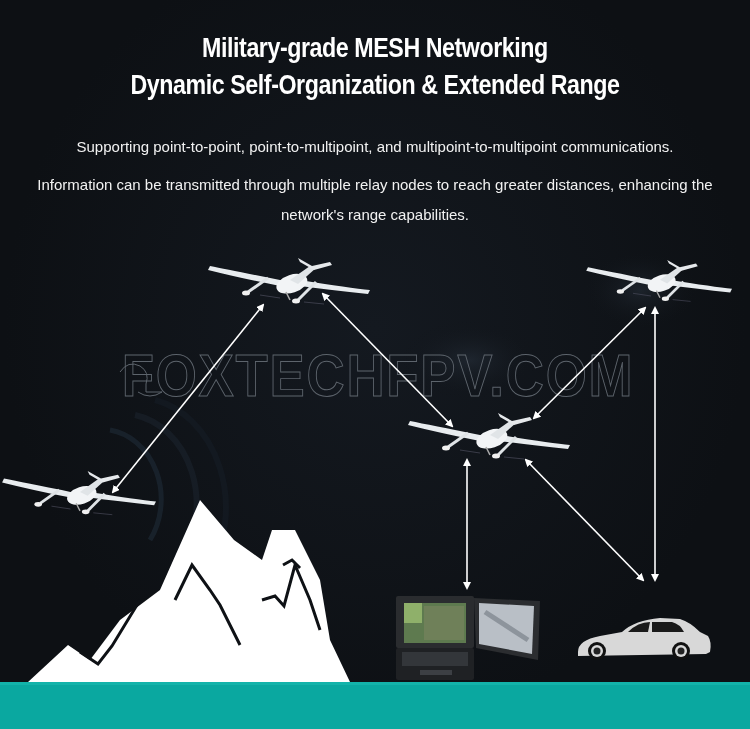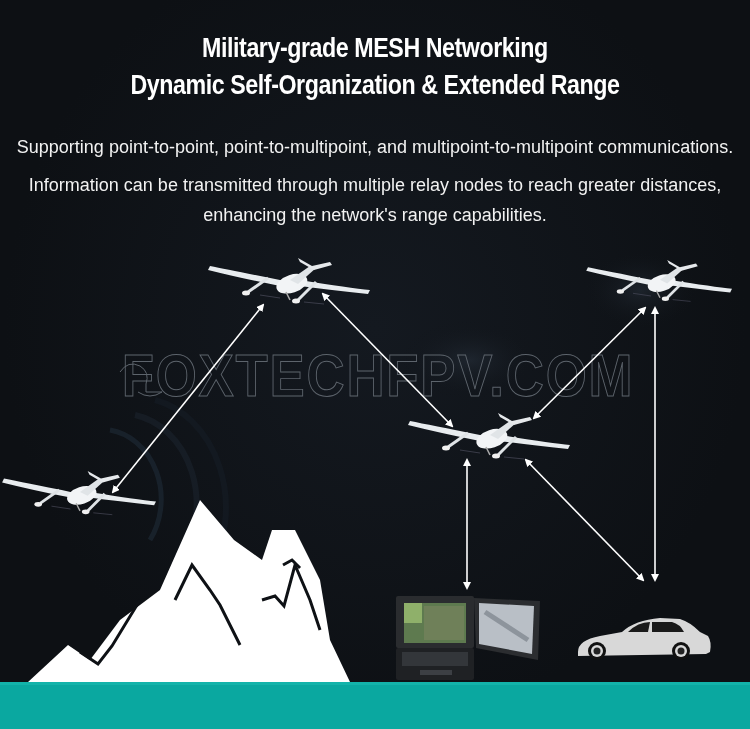--- a/index.html
+++ b/index.html
@@ -1,21 +1,21 @@
 <!DOCTYPE html>
 <html><head>
 <meta charset="utf-8">
 <style>
   html,body{margin:0;padding:0;}
   body{width:750px;height:729px;background:#0e1115;overflow:hidden;position:relative;font-family:"Liberation Sans",sans-serif;}
   .stage{position:absolute;left:0;top:0;width:750px;height:729px;background:radial-gradient(ellipse at 50% 45%, #141920 0%, #0d1014 70%);}
   .title{position:absolute;left:0;width:750px;text-align:center;color:#fff;font-family:"Liberation Sans",sans-serif;font-weight:bold;font-size:27px;letter-spacing:-0.5px;transform:scaleX(0.86);transform-origin:center;}
   .t1{top:33px;}
   .t2{top:70px;}
-  .sub{position:absolute;left:0;width:750px;text-align:center;color:#f2f2f2;font-size:18px;line-height:30px;}
+  .sub{position:absolute;left:0;width:750px;text-align:center;color:#f2f2f2;font-size:15px;line-height:30px;}
   .s1{top:132px;}
   .s2{top:170px;padding:0 16px;box-sizing:border-box;}
   svg.scene{position:absolute;left:0;top:0;}
   .footer{position:absolute;left:0;top:682px;width:750px;height:47px;background:#0aa8a0;}
   .footer::before{content:"";position:absolute;left:0;top:0;width:100%;height:3px;background:#13b3aa;}
 </style>
 </head>
 <body>
 
 <div class="stage"></div>

